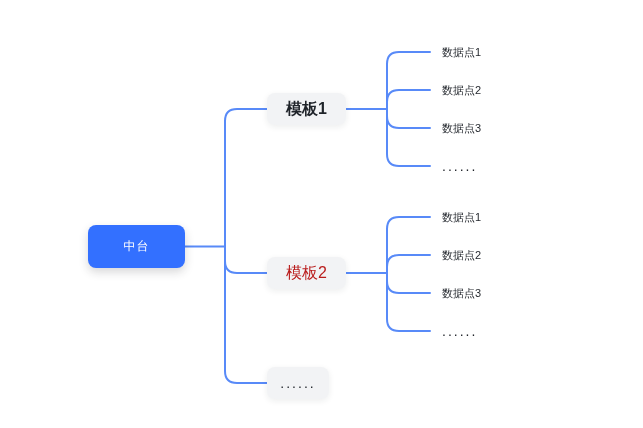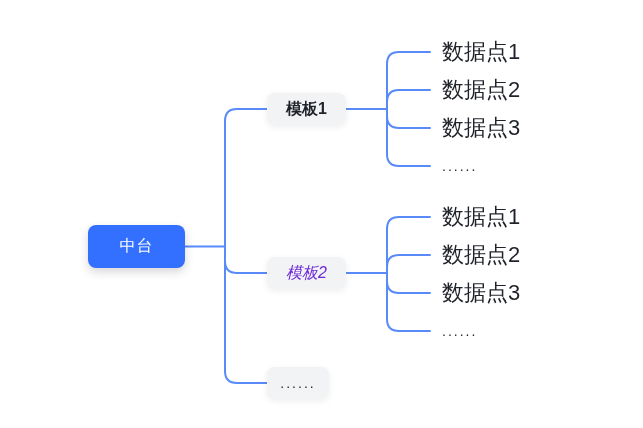--- a/index.html
+++ b/index.html
@@ -24,34 +24,34 @@
     position: absolute;
     display: flex;
     align-items: center;
     justify-content: center;
     box-sizing: border-box;
     border-radius: 8px;
     white-space: nowrap;
     cursor: default;
   }
   .node-root {
-    font-size: 16px;
+    font-size: 12px;
     font-weight: 500;
     letter-spacing: 1px;
     box-shadow: 0 4px 10px rgba(31, 35, 41, 0.18);
   }
   .node-branch {
     font-size: 16px;
     box-shadow: 0 2px 6px rgba(31, 35, 41, 0.08);
   }
   .leaf {
     position: absolute;
     height: 22px;
     line-height: 22px;
-    font-size: 22px;
+    font-size: 11px;
     white-space: nowrap;
     cursor: default;
   }
   .dots {
     letter-spacing: 2px;
     font-size: 14px;
   }
 </style>
 </head>
 <body style="background: rgb(255, 255, 255);">
@@ -72,19 +72,19 @@
       <path d="M387,273 V281 Q387,293 399,293 H430" fill="none" stroke="#588af8" stroke-width="2" stroke-linecap="round"></path>
       <path d="M387,273 V319 Q387,331 399,331 H430" fill="none" stroke="#588af8" stroke-width="2" stroke-linecap="round"></path>
       <path d="M225,246.5 V371 Q225,383 237,383 H267" fill="none" stroke="#588af8" stroke-width="2" stroke-linecap="round"></path>
     </svg>
 <div class="node node-root" style="left: 88px; top: 225px; width: 97px; height: 43px; background: rgb(51, 112, 255); color: rgb(255, 255, 255);">中台</div>
     <div class="node node-branch" style="left: 267px; top: 93px; width: 79px; height: 32px; background: rgb(242, 243, 245); color: rgb(31, 35, 41); font-weight: bold;">模板1</div>
     <div class="leaf" style="left: 442px; top: 41px; color: rgb(31, 35, 41);">数据点1</div>
     <div class="leaf" style="left: 442px; top: 79px; color: rgb(31, 35, 41);">数据点2</div>
     <div class="leaf" style="left: 442px; top: 117px; color: rgb(31, 35, 41);">数据点3</div>
     <div class="leaf dots" style="left: 442px; top: 155px; color: rgb(31, 35, 41);">......</div>
-    <div class="node node-branch" style="left: 267px; top: 257px; width: 79px; height: 32px; background: rgb(242, 243, 245); color: #6d28d9; font-style: italic;">模板2</div>
+    <div class="node node-branch" style="left: 267px; top: 257px; width: 79px; height: 32px; background: rgb(242, 243, 245); color: #b91c1c;">模板2</div>
     <div class="leaf" style="left: 442px; top: 206px; color: rgb(31, 35, 41);">数据点1</div>
     <div class="leaf" style="left: 442px; top: 244px; color: rgb(31, 35, 41);">数据点2</div>
     <div class="leaf" style="left: 442px; top: 282px; color: rgb(31, 35, 41);">数据点3</div>
     <div class="leaf dots" style="left: 442px; top: 320px; color: rgb(31, 35, 41);">......</div>
     <div class="node node-branch dots" style="left: 267px; top: 367px; width: 62px; height: 32px; background: rgb(242, 243, 245); color: rgb(31, 35, 41);">......</div>
   </div>
 
 </body></html>

